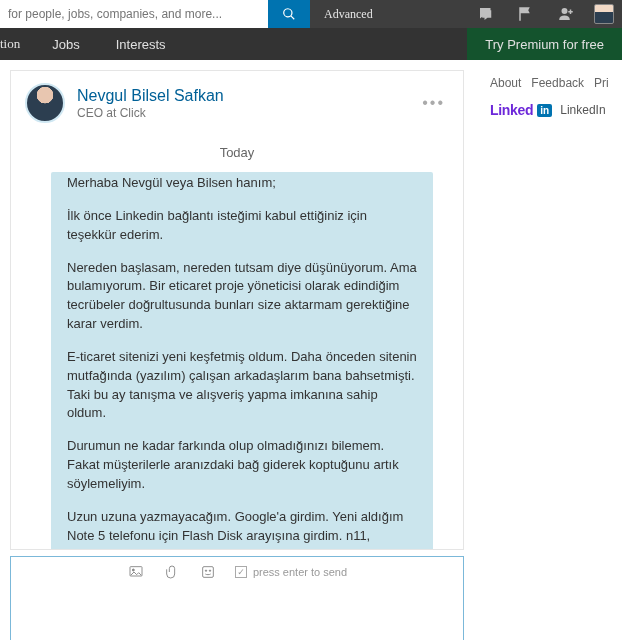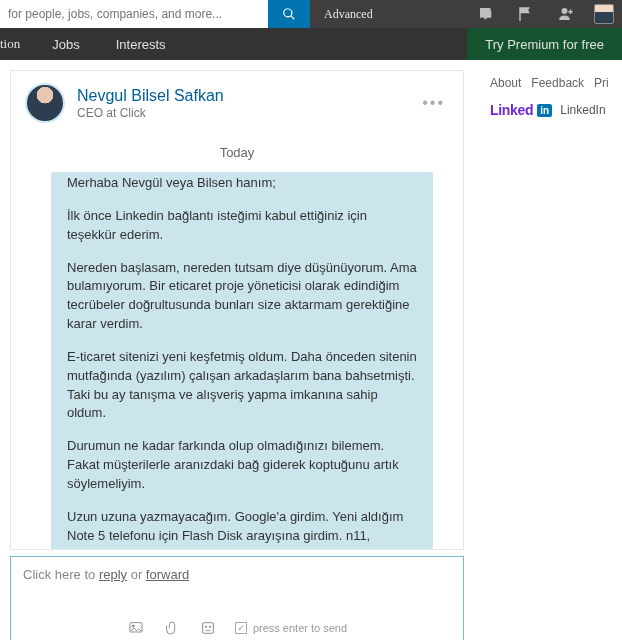--- a/index.html
+++ b/index.html
@@ -235,23 +235,20 @@
           <p>E-ticaret sitenizi yeni keşfetmiş oldum. Daha önceden sitenin mutfağında (yazılım) çalışan arkadaşlarım bana bahsetmişti. Taki bu ay tanışma ve alışveriş yapma imkanına sahip oldum.</p>
           <p>Durumun ne kadar farkında olup olmadığınızı bilemem. Fakat müşterilerle aranızdaki bağ giderek koptuğunu artık söylemeliyim.</p>
           <p>
             <span>Uzun uzuna yazmayacağım. Google'a girdim. Yeni aldığım Note 5 telefonu için Flash Disk arayışına girdim. n11, hepsiburada ve </span>
           </p>
         </div>
       </div>
     </div>
 
     <div class="reply-box">
-      <div class="reply-prompt">
-        <span>Click here to </span><span class="u">reply</span><span> or </span><span class="u">forward</span>
-      </div>
       <div class="reply-toolbar">
         <div class="tool-ic">
           <svg viewBox="0 0 24 24">
               <rect x="3" y="4" width="18" height="14" rx="1"></rect>
               <circle cx="8" cy="9" r="1.5" fill="#888"></circle>
               <path d="M4 17l5-5 4 4 3-3 4 4"></path>
             </svg>
         </div>
         <div class="tool-ic">
           <svg viewBox="0 0 24 24">

